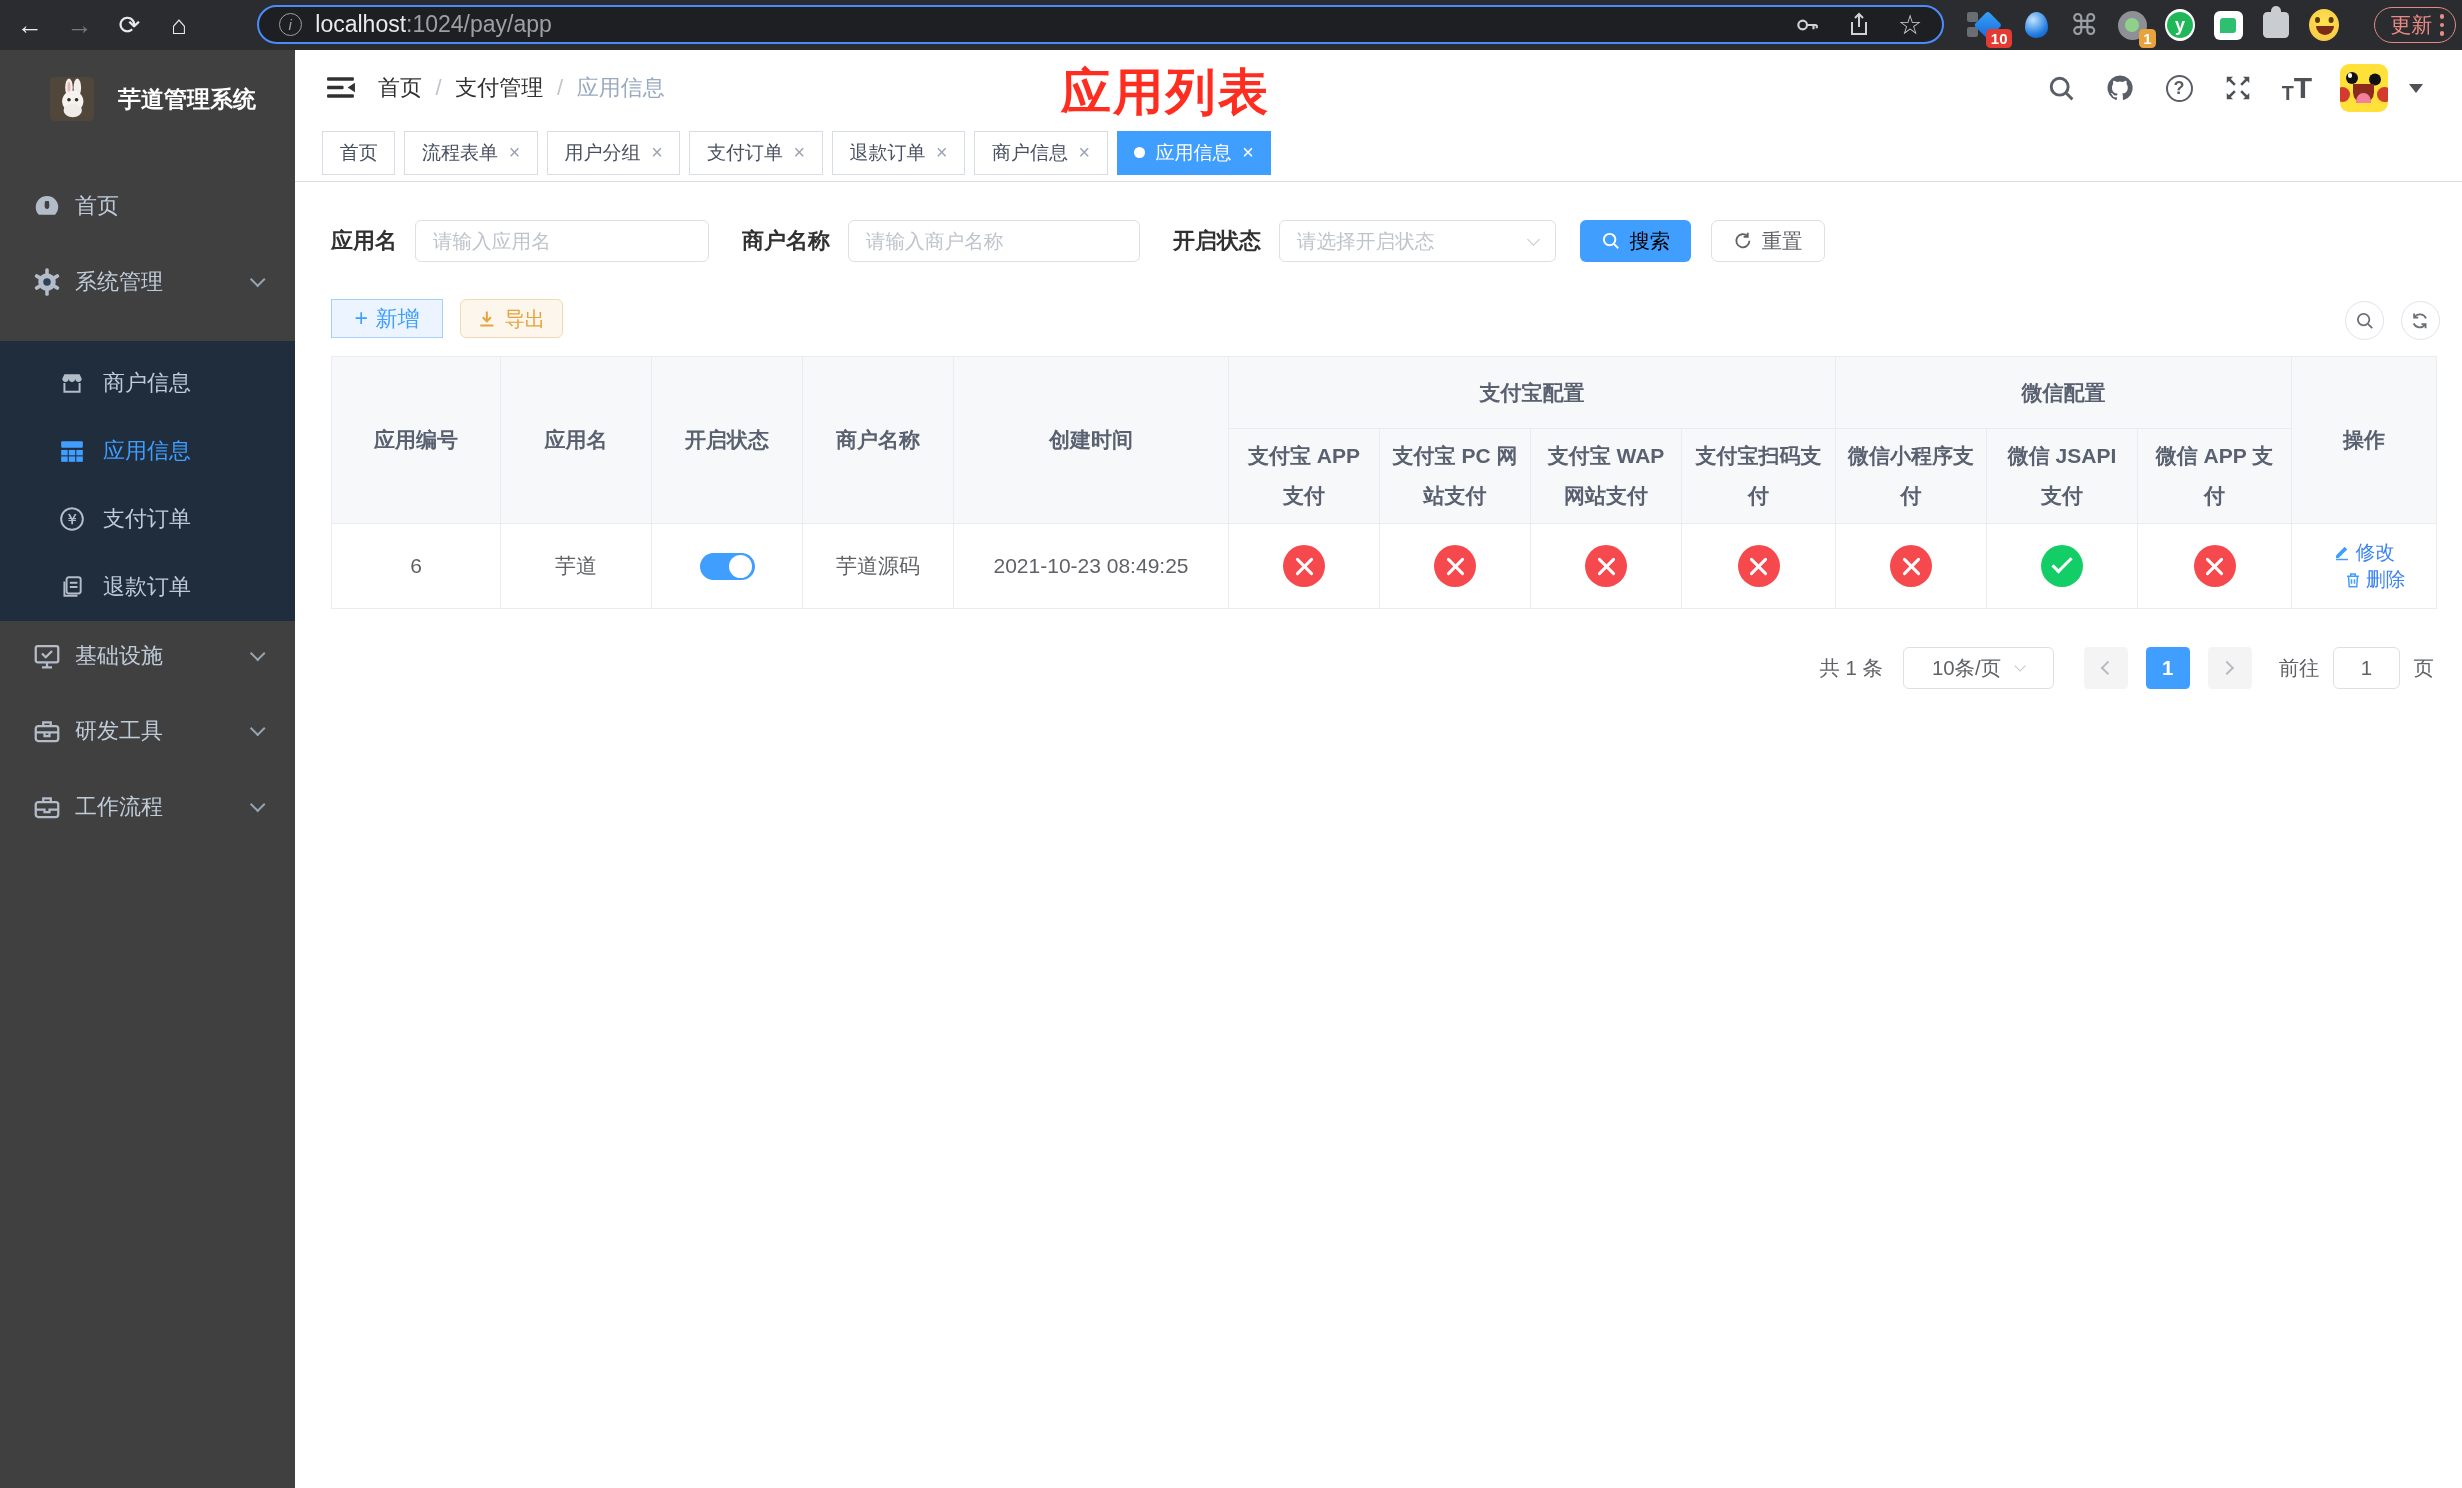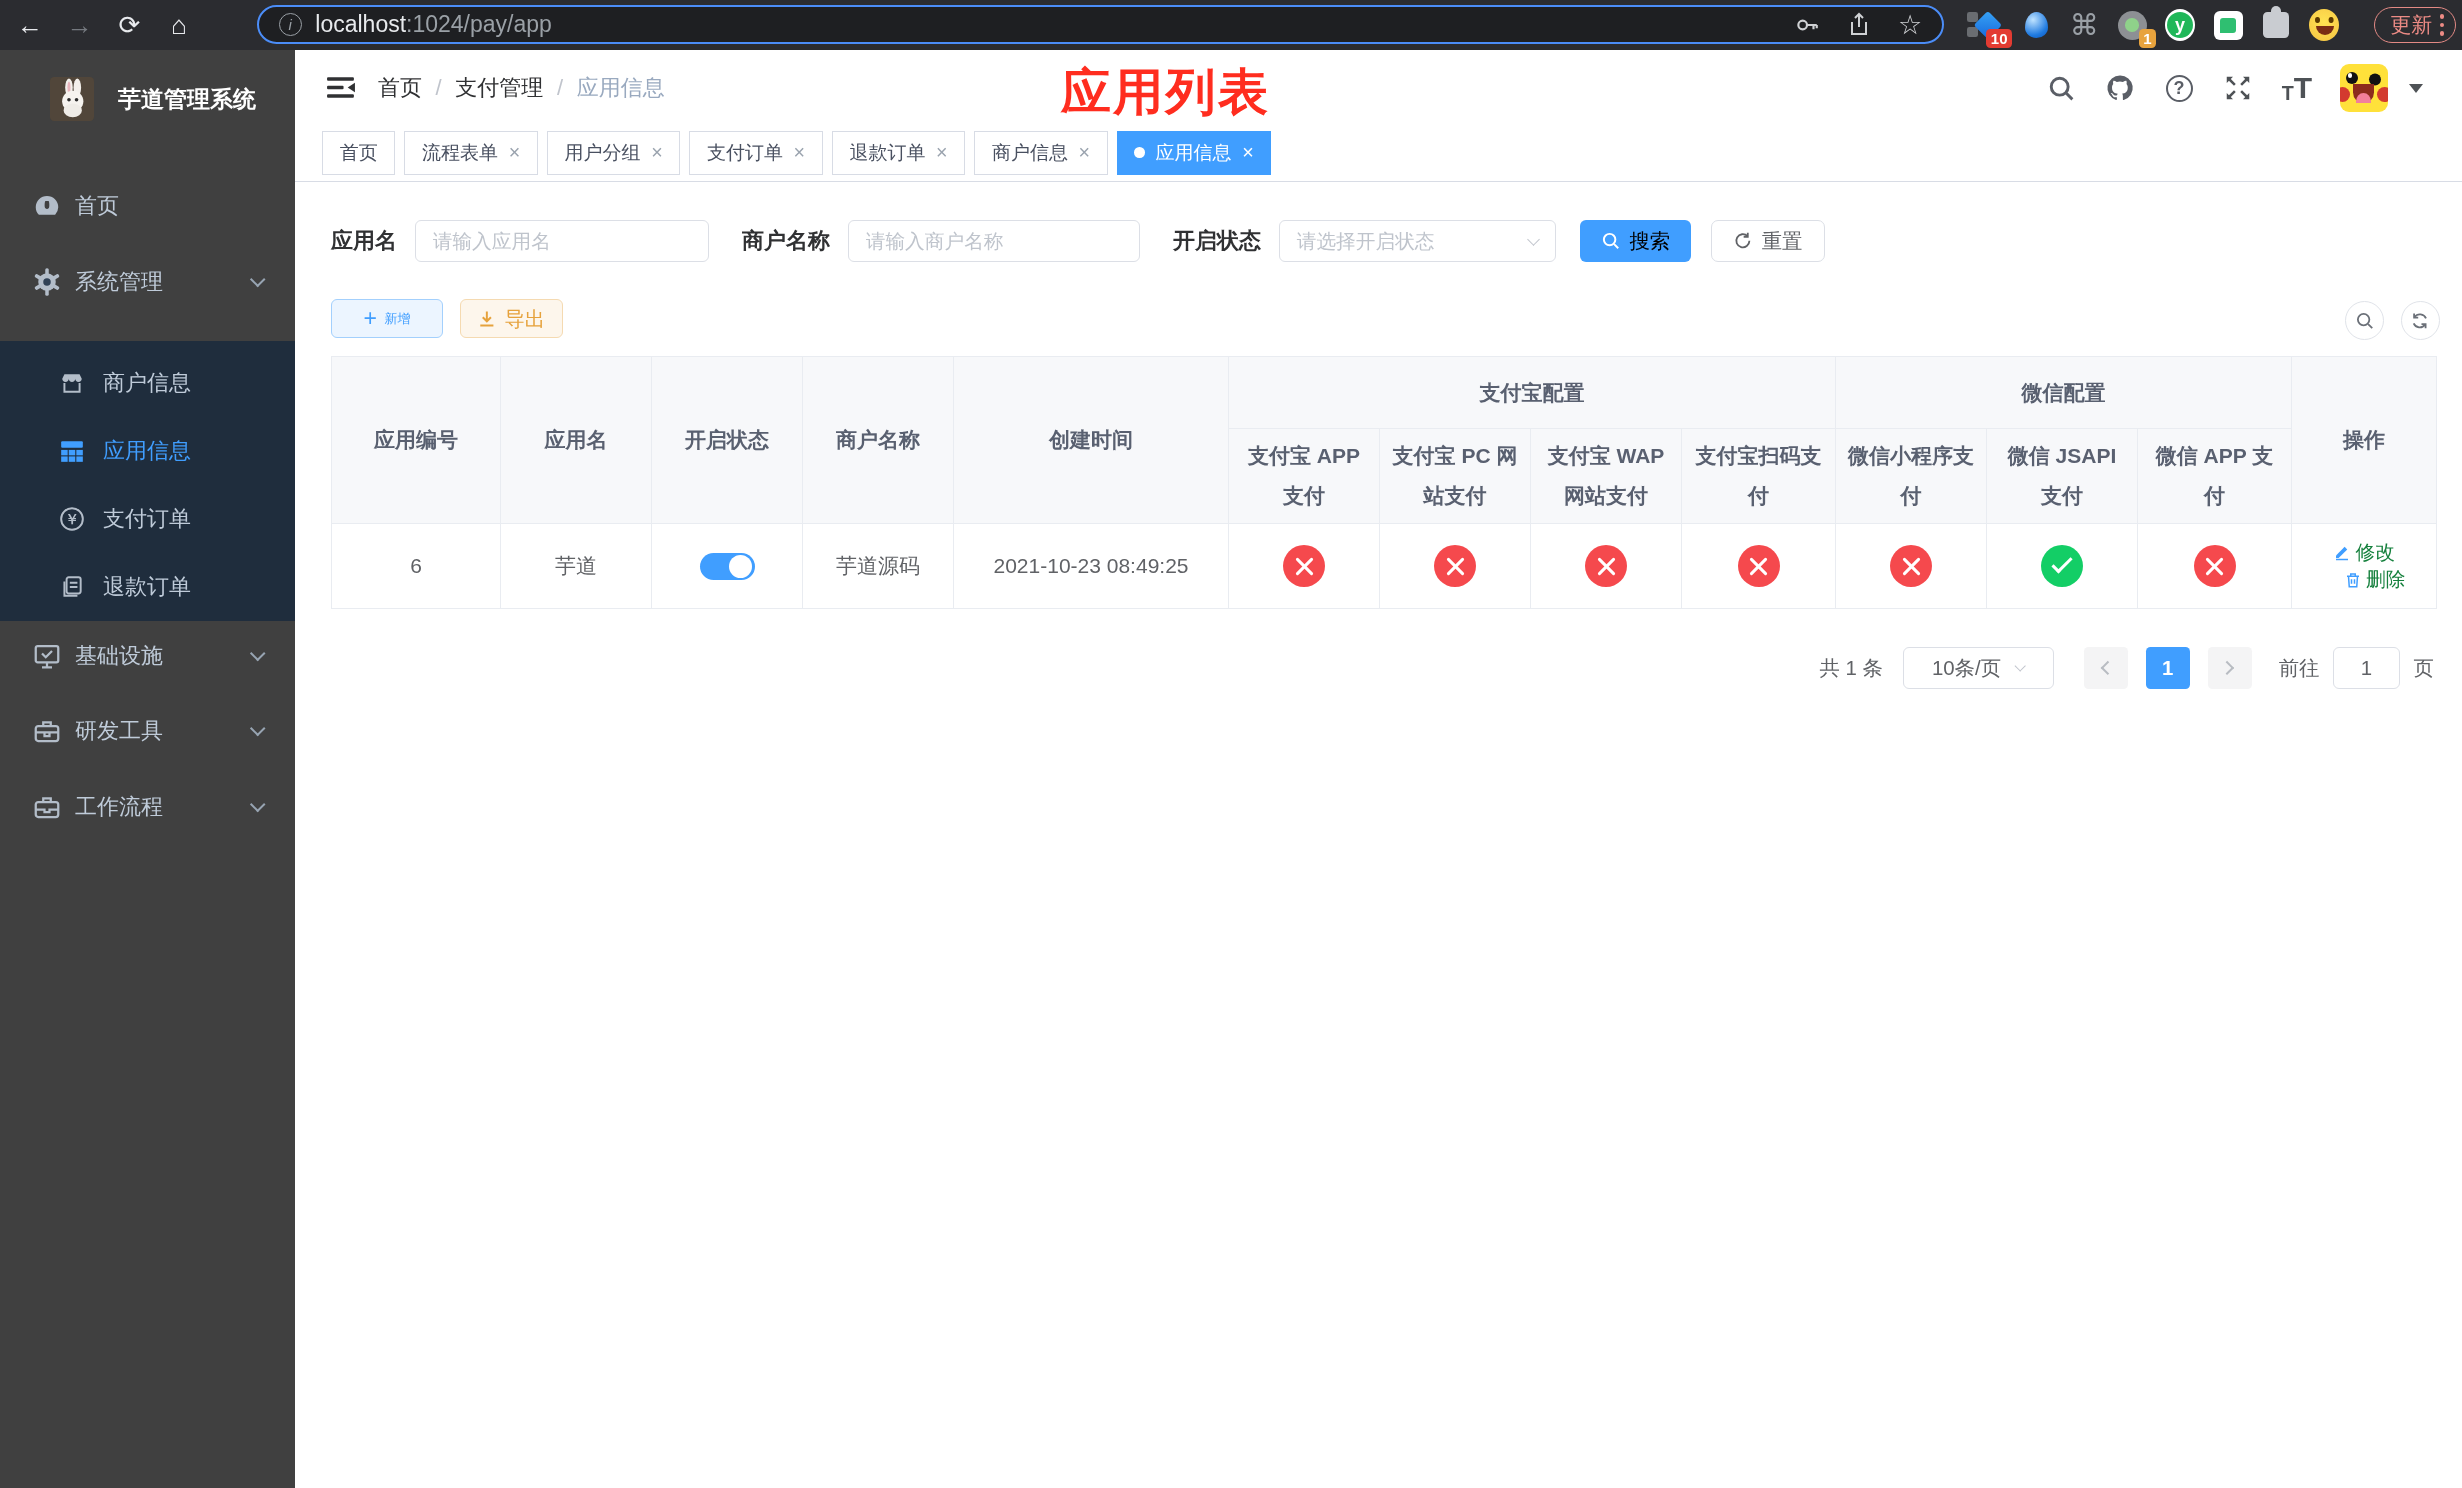--- a/index.html
+++ b/index.html
@@ -99,21 +99,21 @@
   .f-input { height:42px; border:0.8px solid #dcdfe6; border-radius:6px; font-size:19.7px; color:#606266; padding:0 16.7px; font-family:inherit; background:#fff; }
   .f-input::placeholder { color:#bfc4cc; }
   .f-select { position:relative; height:42px; border:0.8px solid #dcdfe6; border-radius:6px; display:flex; align-items:center; padding:0 16.7px; color:#bfc4cc; font-size:19.7px; cursor:pointer; background:#fff; }
   .f-select .sel-caret { position:absolute; right:16.7px; width:9px; height:9px; border-right:1.5px solid #c0c4cc; border-bottom:1.5px solid #c0c4cc; transform:rotate(45deg); margin-top:-3px; }
   .btn { height:42px; border-radius:6px; display:inline-flex; align-items:center; justify-content:center; font-size:20.4px; cursor:pointer; gap:9px; border:0.8px solid transparent; }
   .btn-primary { background:#409eff; color:#000000; width:111px; }
   .btn-plainwhite { background:#fff; border-color:#dcdfe6; color:#606266; width:114px;border-radius:7px; }
 
   
   .toolbar { position:absolute; top:249px; left:36px; display:flex; gap:16.7px; }
-  .btn-plain-blue { width:112px; height:39px; background:#ecf5ff; border:0.8px solid #a3d0fd; color:#409eff; border-radius:6px; display:flex; align-items:center; justify-content:center; font-size:13px; gap:7.6px; cursor:pointer; }
+  .btn-plain-blue { width:112px; height:39px; background:#ecf5ff; border:0.8px solid #a3d0fd; color:#409eff; border-radius:0; display:flex; align-items:center; justify-content:center; font-size:22px; gap:7.6px; cursor:pointer; }
   .btn-plain-blue .plus:before { content:"+"; font-size:23px; }
   .btn-plain-orange { width:103px; height:39px; background:#fdf6ec; border:0.8px solid #f5dab1; color:#e6a23c; border-radius:6px; display:flex; align-items:center; justify-content:center; font-size:20.4px; gap:7.6px; cursor:pointer; }
   .mini-circles { position:absolute; top:251px; left:2050px; display:flex; gap:16.7px; }
   .mini-btn { width:39px; height:39px; border-radius:50%; border:0.8px solid #e0e3e9; background:#fff; display:flex; align-items:center; justify-content:center; cursor:pointer; }
 
   
   .table-wrap { position:absolute; top:306px; left:36px; }
   table { border-collapse:collapse; table-layout:fixed; width:2103px; }
   th, td { border:0.8px solid #e9ecf1; text-align:center; vertical-align:middle; }
   thead th { background:#f7f8fa; color:#596070; font-size:21px; font-weight:600; line-height:1.9; padding:4.5px 9px; }
@@ -125,21 +125,21 @@
   .status-circle { display:inline-flex; align-items:center; justify-content:center; width:42px; height:42px; border-radius:50%; position:relative; vertical-align:middle; }
   .status-circle.off { background:#f5494d; }
   .status-circle.on  { background:#13ce66; }
   .mk-x { position:absolute; left:9.8px; top:19.7px; width:23px; height:3px; background:#fff; border-radius:1.5px; }
   .mk-x.a { transform:rotate(45deg); } .mk-x.b { transform:rotate(-45deg); }
   .mk-check { width:19.7px; height:9.8px; border-left:3px solid #fff; border-bottom:3px solid #fff; transform:rotate(-45deg); margin-top:-6px; }
 
   .switch { display:inline-block; width:55px; height:27px; border-radius:13.6px; background:#409eff; position:relative; cursor:pointer; vertical-align:middle; }
   .switch .knob { position:absolute; right:2.3px; top:2.3px; width:23px; height:23px; border-radius:50%; background:#fff; }
 
-  .action-link { color:#15803d; font-size:19.7px; display:inline-flex; align-items:center; gap:4.5px; cursor:pointer; }
+  .action-link { color:#3b82f6; font-size:19.7px; display:inline-flex; align-items:center; gap:4.5px; cursor:pointer; }
   .action-link + .action-link { margin-left:21px; }
 
   
   .pagination { position:absolute; top:597px; right:28px; display:flex; align-items:center; font-size:20.4px; color:#606266; }
   .pg-total { margin-right:19.7px; }
   .pg-size { position:relative; width:151px; height:42px; border:0.8px solid #dcdfe6; border-radius:6px; display:flex; align-items:center; justify-content:center; gap:15px; cursor:pointer; margin-right:30px; color:#606266; }
   .pg-size .sel-caret { width:8.3px; height:8.3px; border-right:1.5px solid #c0c4cc; border-bottom:1.5px solid #c0c4cc; transform:rotate(45deg); margin-top:-3px; }
   .pg-btn { width:44px; height:42px; background:#f4f4f5; border-radius:4.5px; display:flex; align-items:center; justify-content:center; cursor:pointer; margin-right:18px; }
   .pg-btn .arrow { width:9.8px; height:9.8px; border-right:2.3px solid #b8bcc2; border-bottom:2.3px solid #b8bcc2; }
   .pg-btn .arrow.left { transform:rotate(135deg); margin-left:4.5px; }

